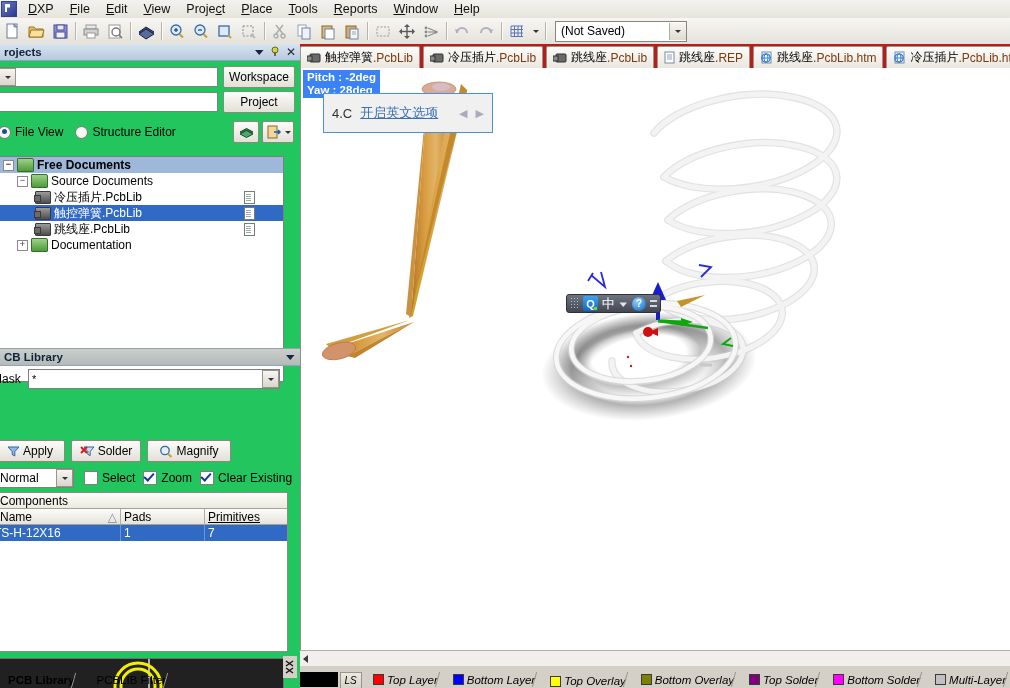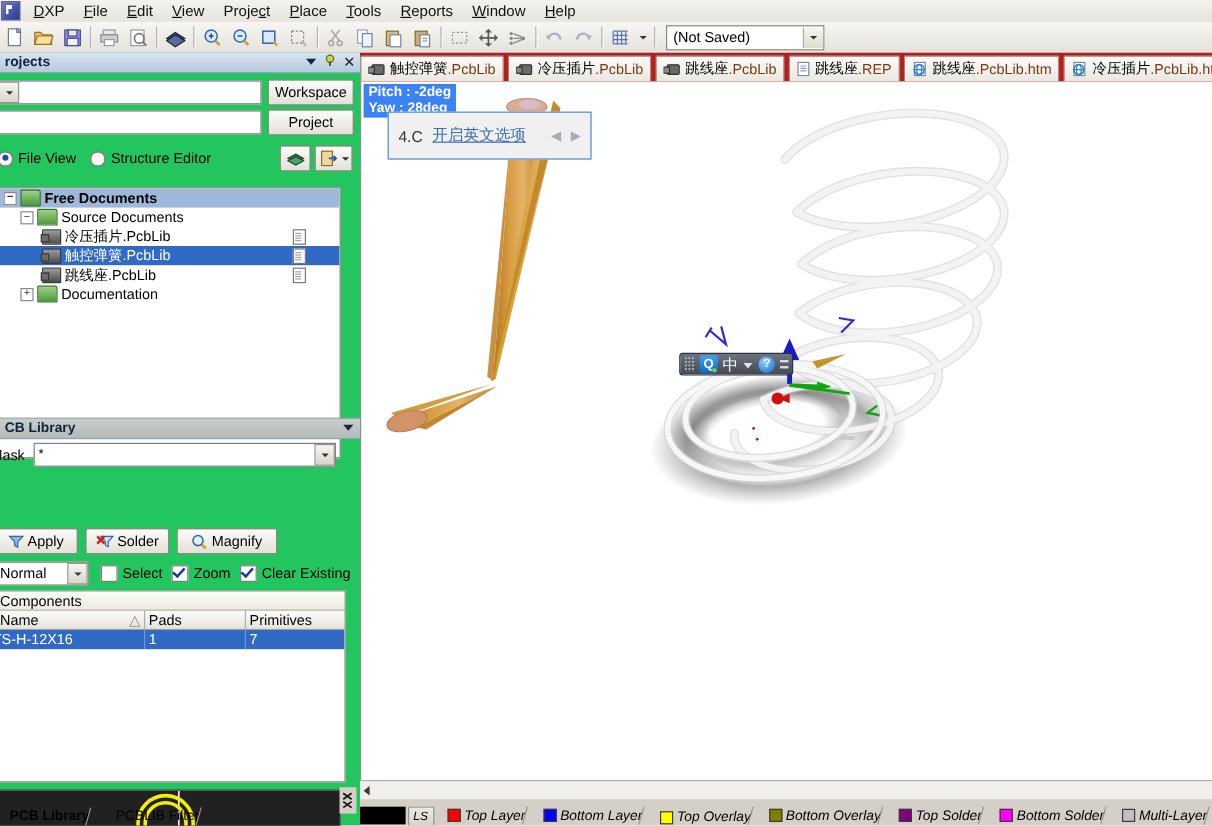--- a/index.html
+++ b/index.html
@@ -571,21 +571,21 @@
         <span>Components</span>
       </div>
       <div class="grid-hdr">
         <div class="c" style="width:120px;">
           <span>Name</span>
           <span style="margin-left:auto;margin-right:3px;color:#7d8896;">△</span>
         </div>
         <div class="c" style="width:80px;">
           <span>Pads</span>
         </div>
-        <div class="c" style="flex:1;border-right:none;">
+        <div class="c" style="flex:1;border-right:none;text-decoration:underline;">
           <span>Primitives</span>
         </div>
       </div>
       <div class="grow">
         <div class="c" style="width:120px;">
             <span style="margin-left:-6px;">TS-H-12X16</span>
           </div>
         <div class="c" style="width:80px;">
             <span>1</span>
           </div>

